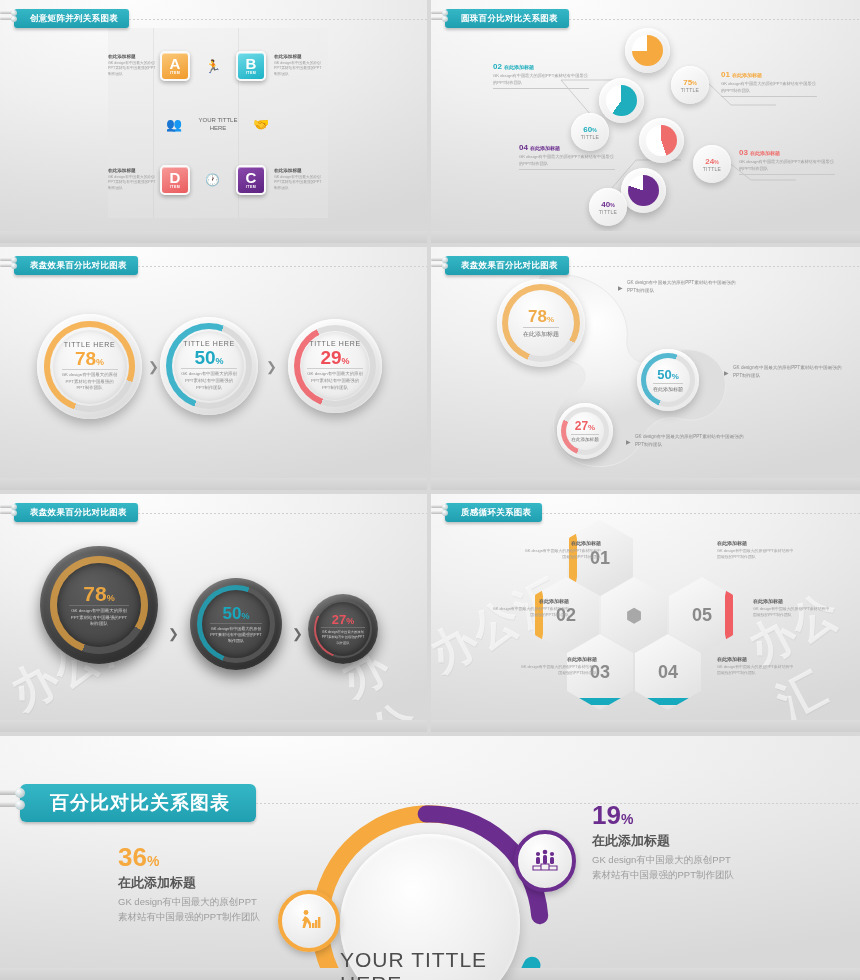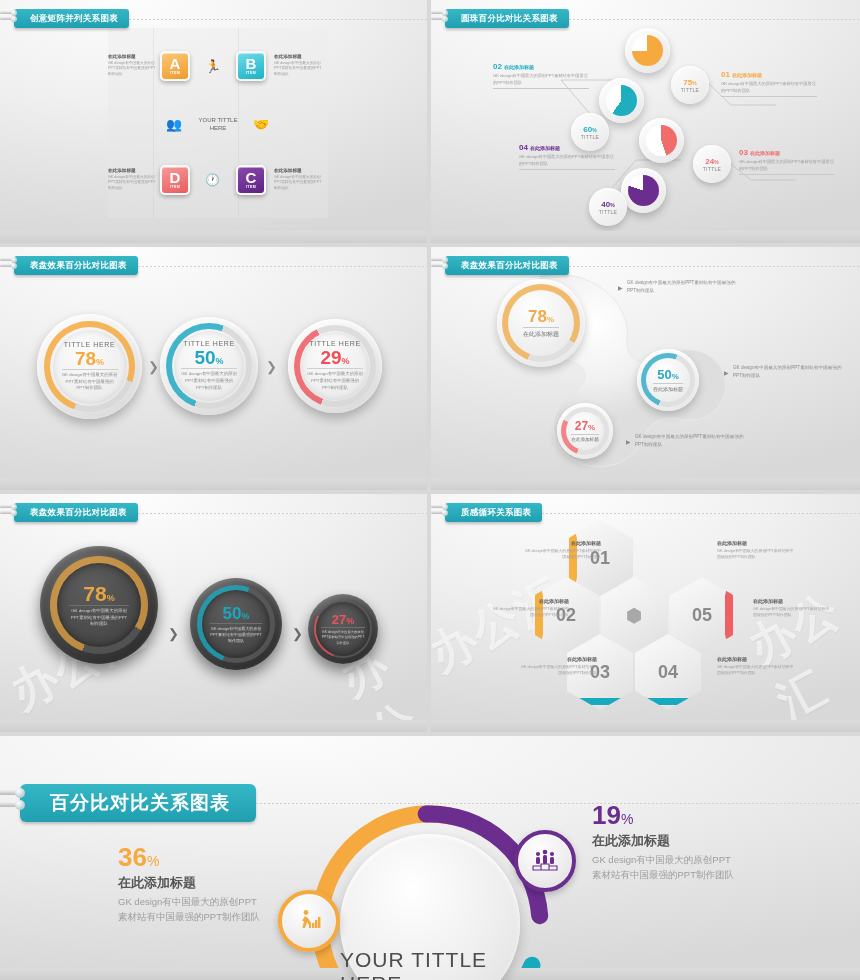--- a/index.html
+++ b/index.html
@@ -200,21 +200,21 @@
   .dcenter{
     position:absolute; left:40px; top:40px; width:180px; height:180px; border-radius:50%;
     background:radial-gradient(circle at 40% 30%, #ffffff, #eeeeee 55%, #dcdcdc 100%);
     box-shadow:0 5px 12px rgba(0,0,0,.18), inset 0 2px 4px rgba(255,255,255,.95);
     display:flex; align-items:flex-end; justify-content:center;
     padding-bottom:18px;
     z-index:3;
   }
   .dcenter span{ font-size:21px; color:#4d4d4d; letter-spacing:1px; }
   .sidetext{ position:absolute; width:146px; }
-  .sidetext .bigpct{ font-size:26px; font-weight:normal; line-height:1; }
+  .sidetext .bigpct{ font-size:26px; font-weight:bold; line-height:1; }
   .sidetext .bigpct span{ font-size:14px; }
   .sidetext h4{ font-size:13px; font-weight:bold; color:#575757; margin:4px 0 3px; }
   .sidetext p{ font-size:9.5px; color:#9d9d9d; line-height:1.55; }
 
   
   .wm{
     position:absolute; font-size:46px; font-weight:bold; color:rgba(255,255,255,.62);
     transform:rotate(-28deg); pointer-events:none; letter-spacing:2px;
     text-shadow:0 1px 1px rgba(0,0,0,.06);
   }

